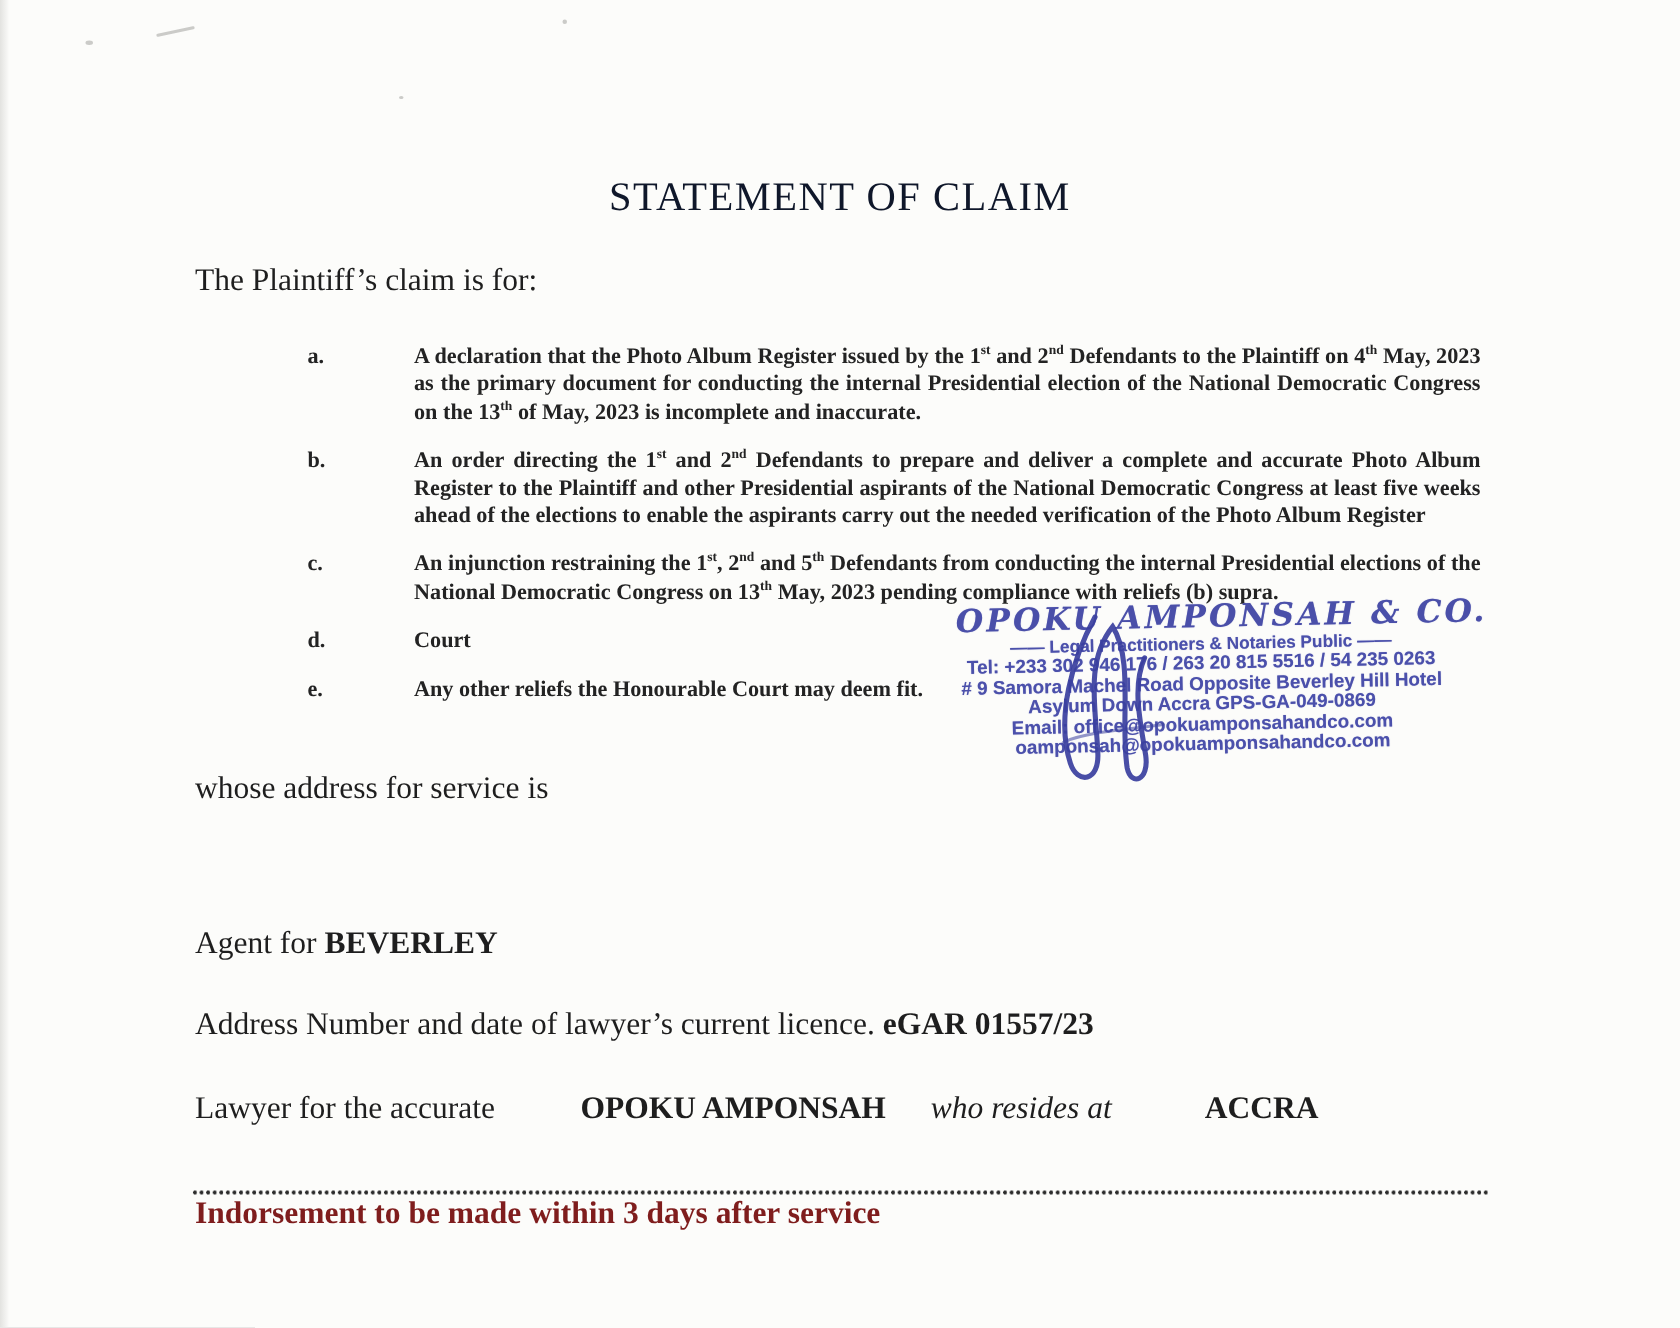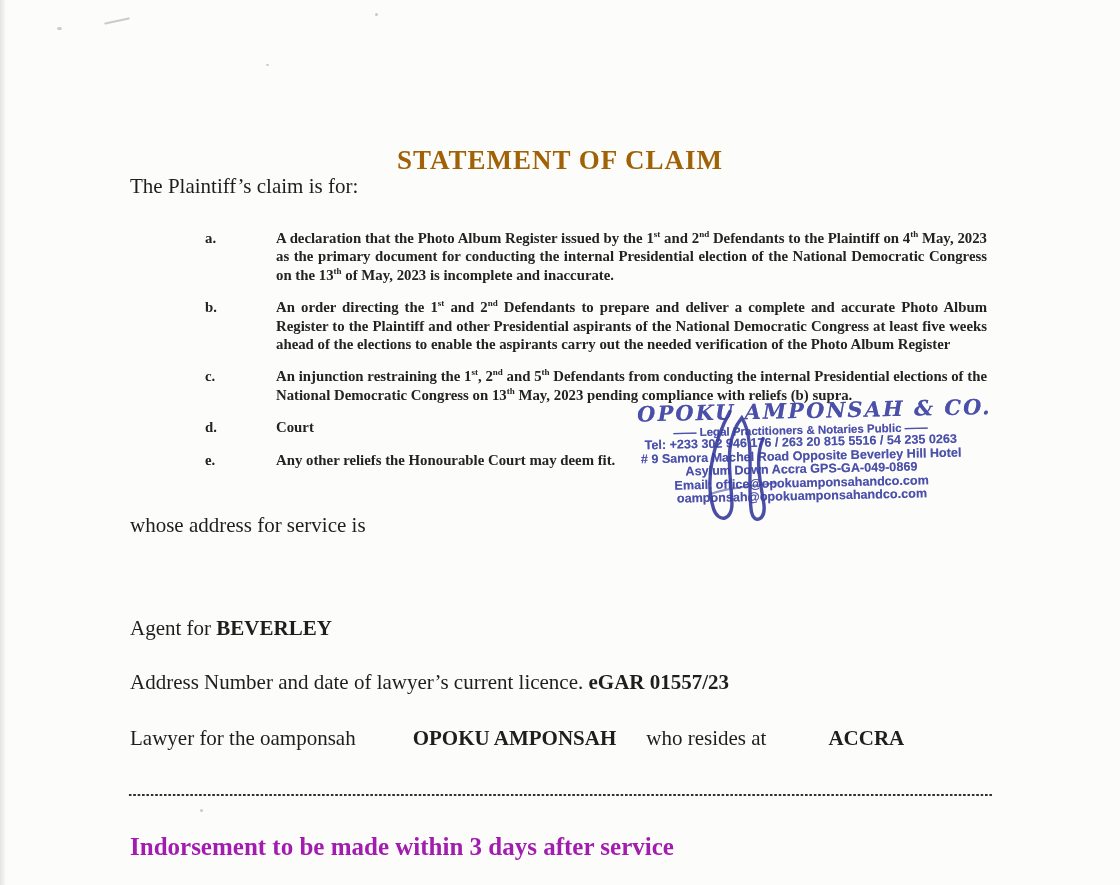--- a/index.html
+++ b/index.html
@@ -10,49 +10,49 @@
     overflow:hidden;
     font-family:"Liberation Serif", serif;
     color:#1e1e1e;
   }
   .scan-edge{position:absolute;left:0;top:0;bottom:0;width:6px;
     background:linear-gradient(90deg,#e3e3e0,#f6f6f4 80%,transparent);}
   .artifact{position:absolute;background:#9a9a96;border-radius:50%;opacity:.5;}
   .artifact.stroke{border-radius:2px;transform:rotate(-12deg);}
   .title{
     position:absolute;left:0;right:0;top:116px;text-align:center;
-    font-size:27px;font-weight:bold;letter-spacing:1px;color:#a16207;margin-top:29px;
+    font-size:27px;font-weight:normal;letter-spacing:1px;color:#0f172a;
   }
   .intro{position:absolute;left:130px;top:174px;font-size:21px;}
   .claims{position:absolute;left:205px;top:229px;width:782px;}
   .claim-row{display:flex;margin-bottom:14px;font-weight:bold;
     font-size:14.8px;line-height:18.4px;color:#232323;}
   .claim-label{width:28px;flex:0 0 28px;}
   .claim-text{flex:1;text-align:justify;margin-left:43px;}
   .claim-text sup, .rich sup{font-size:9px;vertical-align:super;line-height:0;}
   .line{position:absolute;left:130px;font-size:21px;white-space:nowrap;}
   .b{font-weight:bold;}
   .writ-line{top:473px;}
   .address-line{top:507px;display:flex;white-space:normal;width:860px;}
   .address-label{white-space:nowrap;flex:0 0 auto;}
   .address-value{font-weight:bold;text-align:justify;width:567px;
     margin-left:6px;line-height:37px;margin-top:0;}
   .address-line{line-height:37px;}
   .agent-line{top:616px;}
   .licence-line{top:670px;}
   .lawyer-line{top:726px;}
   .lawyer-name{margin-left:57px;}
-  .lawyer-mid{margin-left:30px;}
+  .lawyer-mid{margin-left:30px;font-style:italic;}
   .lawyer-city{margin-left:62px;}
   .dotted-rule{
     position:absolute;left:128px;top:793px;width:864px;height:4px;
     background-image:radial-gradient(circle at 2px 2px,#2c2c2c 1.15px,transparent 1.5px);
     background-size:4.4px 4px;background-repeat:repeat-x;
   }
-  .indorsement{position:absolute;left:130px;top:833px;font-size:25px;font-weight:bold;color:#a21caf;}
+  .indorsement{position:absolute;left:130px;top:796px;font-size:21px;font-weight:bold;color:#7f1d1d;}
   
   .stamp{
     position:absolute;left:638px;top:398px;width:326px;
     color:#4b50ab;text-align:center;transform:rotate(-1.2deg);
     font-family:"Liberation Sans", sans-serif;
     text-shadow:0 0 0.6px rgba(75,80,171,.55);
   }
   .stamp-name{
     font-family:"DejaVu Serif", serif;font-style:italic;font-weight:bold;
     font-size:21px;letter-spacing:2px;white-space:nowrap;color:#4a4fa9;
@@ -107,21 +107,21 @@
 
   <div class="line agent-line">
     <span>Agent for </span><span class="b">BEVERLEY</span>
   </div>
 
   <div class="line licence-line">
     <span>Address Number and date of lawyer’s current licence. </span><span class="b">eGAR 01557/23</span>
   </div>
 
   <div class="line lawyer-line">
-    <span>Lawyer for the oamponsah</span><span class="b lawyer-name">OPOKU AMPONSAH</span><span class="lawyer-mid">who resides at</span><span class="b lawyer-city">ACCRA</span>
+    <span>Lawyer for the accurate</span><span class="b lawyer-name">OPOKU AMPONSAH</span><span class="lawyer-mid">who resides at</span><span class="b lawyer-city">ACCRA</span>
   </div>
 
   <div class="dotted-rule"></div>
 
   <div class="indorsement">Indorsement to be made within 3 days after service</div>
 
   <div class="stamp">
     <div class="stamp-name">OPOKU AMPONSAH &amp; CO.</div>
     <div class="stamp-subtitle">—— Legal Practitioners &amp; Notaries Public ——</div>
     <div class="stamp-line">Tel: +233 302 946 176 / 263 20 815 5516 / 54 235 0263</div>

